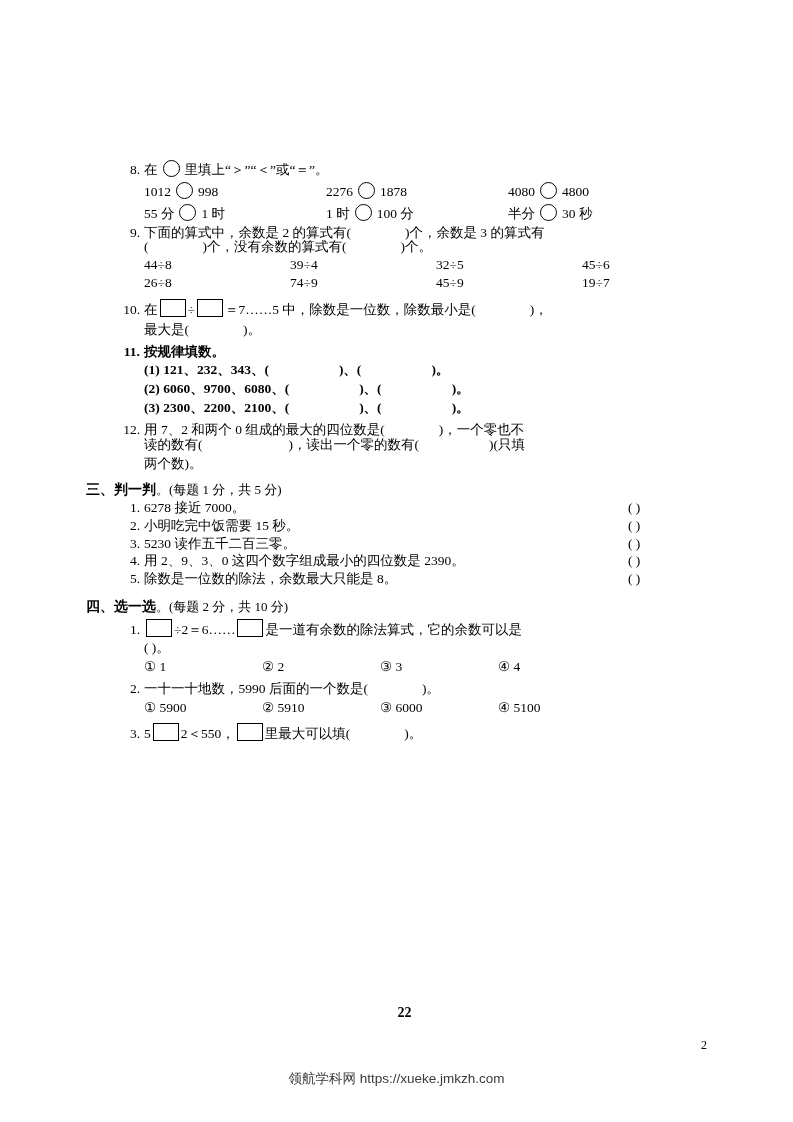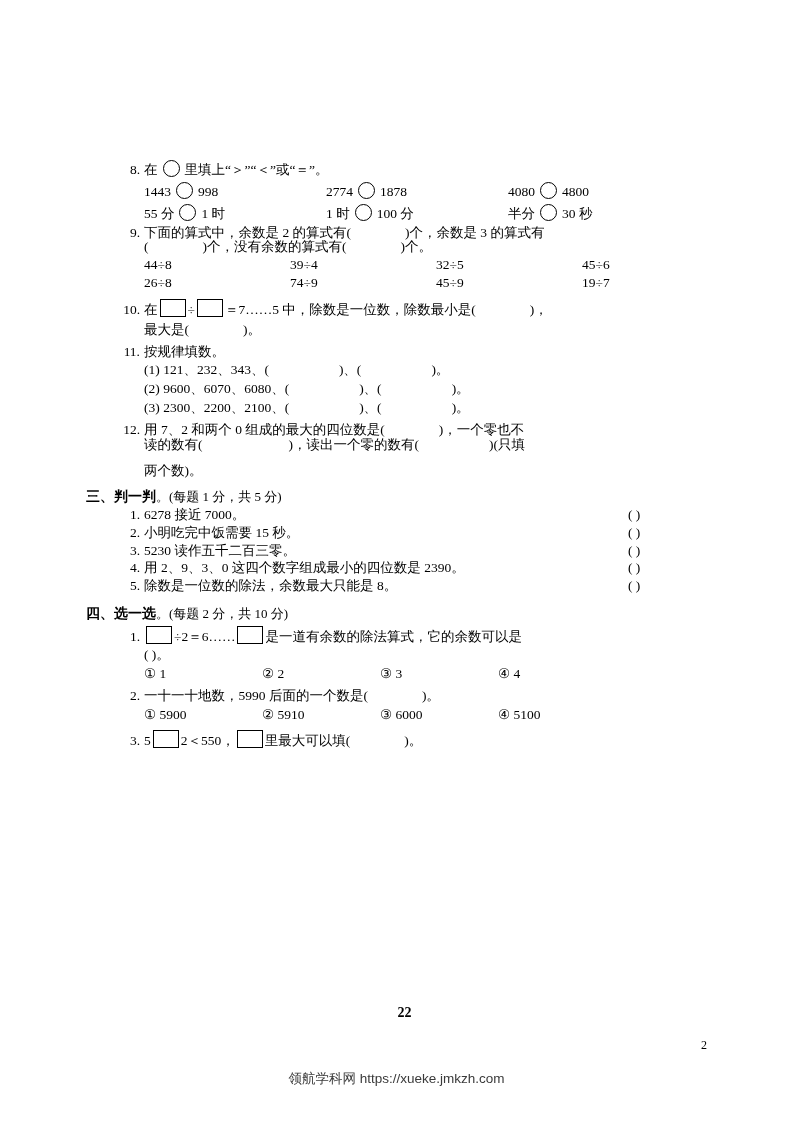--- a/index.html
+++ b/index.html
@@ -174,24 +174,24 @@
 
     <div class="q">
       <div class="qline">
         <div class="qnum">8.</div>
         <div class="qbody">
           <span>在</span><span class="circ"></span><span>里填上“＞”“＜”或“＝”。</span>
         </div>
       </div>
       <div class="cmprow">
         <div class="nowrap">
-          <span>1443</span><span class="circ"></span><span>998</span>
-        </div>
-        <div class="nowrap">
-          <span>2774</span><span class="circ"></span><span>1878</span>
+          <span>1012</span><span class="circ"></span><span>998</span>
+        </div>
+        <div class="nowrap">
+          <span>2276</span><span class="circ"></span><span>1878</span>
         </div>
         <div class="nowrap">
           <span>4080</span><span class="circ"></span><span>4800</span>
         </div>
       </div>
       <div class="cmprow">
         <div class="nowrap">
           <span>55 分</span><span class="circ"></span><span>1 时</span>
         </div>
         <div class="nowrap">
@@ -232,50 +232,50 @@
         <div class="qnum">10.</div>
         <div class="qbody">
           <span>在</span><span class="box box-wide"></span><span>÷</span><span class="box box-wide"></span><span>＝7……5 中，除数是一位数，除数最小是(</span><span class="paren-blank"></span><span>)，</span>
         </div>
       </div>
       <div class="indent" style="margin-top:5px;">
         <span>最大是(</span><span class="paren-blank"></span><span>)。</span>
       </div>
     </div>
 
-    <div class="q" style="margin-top:7px;">
+    <div class="q" style="margin-top:7px;font-weight:bold;">
       <div class="qline">
         <div class="qnum">11.</div>
         <div class="qbody">按规律填数。</div>
       </div>
       <div class="indent" style="margin-top:4px;">
         <span>(1)</span>
         <span>121、232、343、(</span><span class="paren-blank" style="min-width:70px"></span><span>)、(</span><span class="paren-blank" style="min-width:70px"></span><span>)。</span>
       </div>
       <div class="indent" style="margin-top:4px;">
         <span>(2)</span>
-        <span>9600、6070、6080、(</span><span class="paren-blank" style="min-width:70px"></span><span>)、(</span><span class="paren-blank" style="min-width:70px"></span><span>)。</span>
+        <span>6060、9700、6080、(</span><span class="paren-blank" style="min-width:70px"></span><span>)、(</span><span class="paren-blank" style="min-width:70px"></span><span>)。</span>
       </div>
       <div class="indent" style="margin-top:4px;">
         <span>(3)</span>
         <span>2300、2200、2100、(</span><span class="paren-blank" style="min-width:70px"></span><span>)、(</span><span class="paren-blank" style="min-width:70px"></span><span>)。</span>
       </div>
     </div>
 
     <div class="q" style="margin-top:7px;">
       <div class="qline">
         <div class="qnum">12.</div>
         <div class="qbody">
           <span>用 7、2 和两个 0 组成的最大的四位数是(</span><span class="paren-blank"></span><span>)，一个零也不</span>
         </div>
       </div>
       <div class="indent" style="">
         <span>读的数有(</span><span class="paren-blank" style="min-width:86px"></span><span>)，读出一个零的数有(</span><span class="paren-blank" style="min-width:70px"></span><span>)(只填</span>
       </div>
-      <div class="indent" style="margin-top:11px;">两个数)。</div>
+      <div class="indent" style="margin-top:4px;">两个数)。</div>
     </div>
 
     <div class="section">
       <span>三、判一判</span><span class="small">。(每题 1 分，共 5 分)</span>
     </div>
 
     <div>
       <div class="tf">
         <div class="qnum">1.</div>
         <div class="txt">6278 接近 7000。</div>

